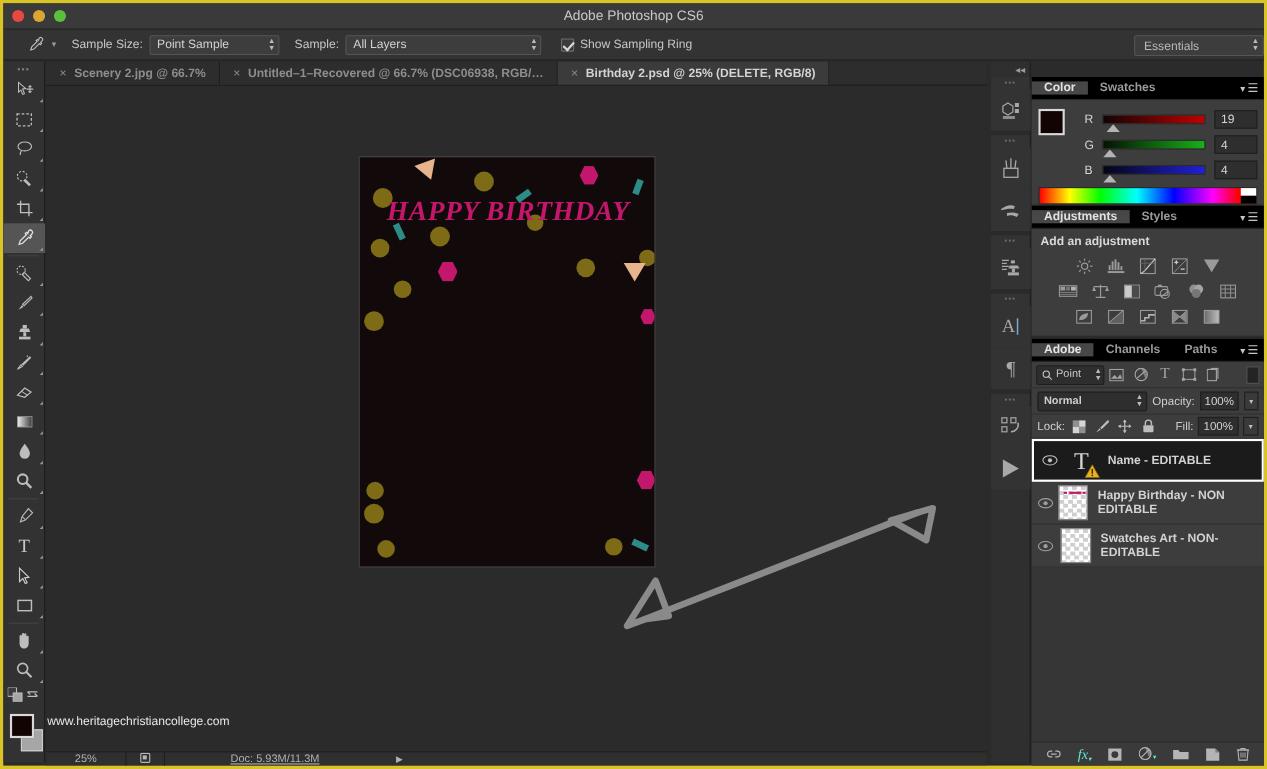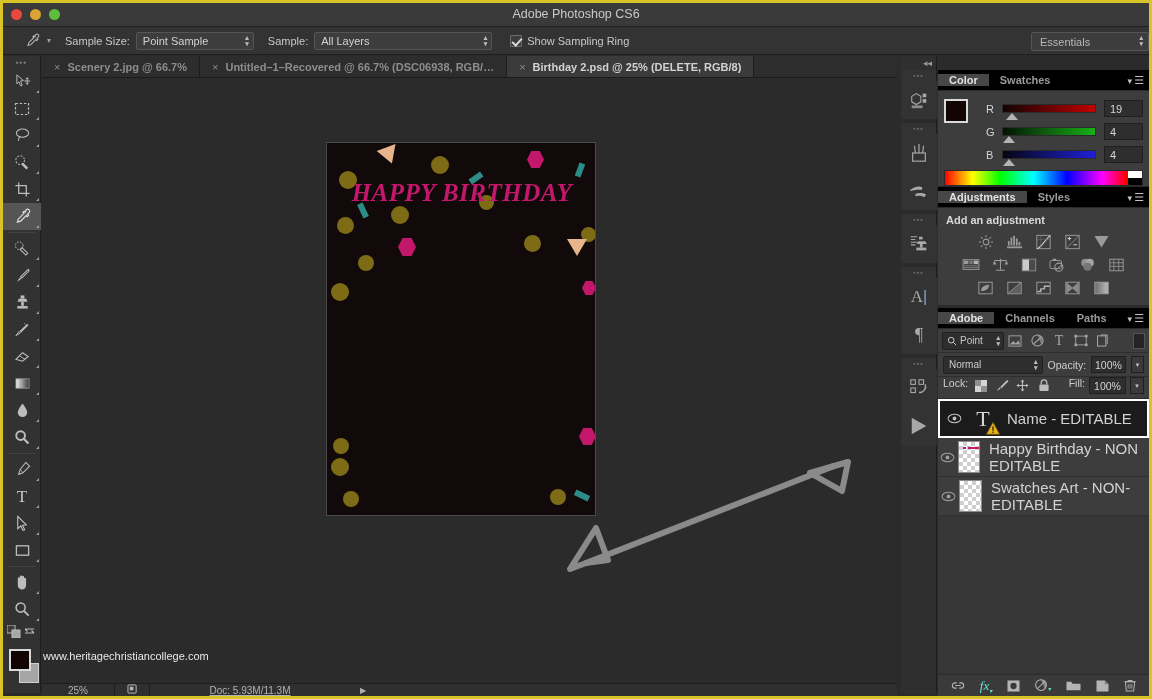--- a/index.html
+++ b/index.html
@@ -332,20 +332,21 @@
     height: 24px; background: #3d3d3d;
     display: flex; align-items: center; padding: 0 5px; gap: 5px;
     border-bottom: 1px solid #2e2e2e;
   }
   .blendsel {
     width: 106px; height: 18px; background: #2e2e2e;
     border: 1px solid #1f1f1f; border-radius: 2px;
     color: #cdcdcd; font-size: 10px;
     display: flex; align-items: center; padding-left: 5px;
     position: relative;
+    font-weight: bold;
   }
   .blendsel .stepper {
     position: absolute; right: 4px; top: 2px;
     display: flex; flex-direction: column; line-height: 6px;
     color: #bbb; font-size: 7px;
   }
   .blbl { color: #cdcdcd; font-size: 10.5px; }
   .numfield {
     width: 37px; height: 17px; background: #2e2e2e;
     border: 1px solid #1f1f1f;
@@ -353,21 +354,21 @@
     display: flex; align-items: center; justify-content: center;
   }
   .dropcaret {
     width: 14px; height: 17px; background: #3a3a3a;
     border: 1px solid #1f1f1f;
     display: flex; align-items: center; justify-content: center;
     color: #c2c2c2; font-size: 7px;
   }
   .lockrow {
     height: 22px; background: #3d3d3d;
-    display: flex; align-items: flex-start; padding: 0 5px; gap: 4px;
+    display: flex; align-items: center; padding: 0 5px; gap: 4px;
     border-bottom: 1px solid #2a2a2a;
   }
   .lock-ico {
     width: 17px; height: 17px;
     display: flex; align-items: center; justify-content: center;
     color: #bdbdbd; font-size: 11px;
   }
   .layerlist { background: #3d3d3d; }
   .layerrow {
     height: 39px; display: flex; align-items: center;
@@ -400,21 +401,21 @@
   .ttext {
     width: 30px; height: 32px; margin-right: 9px;
     position: relative;
     display: flex; align-items: center; justify-content: center;
     color: #cfcfcf;
   }
   .warn-badge {
     position: absolute; right: -2px; bottom: 0px;
     width: 14px; height: 13px;
   }
-  .lname { color: #d2d2d2; font-size: 15px; }
+  .lname { color: #d2d2d2; font-size: 11px; font-weight: bold; }
   .layer-footer {
     position: absolute; left: 0; bottom: 0;
     width: 211px; height: 22px;
     background: #3a3a3a; border-top: 1px solid #2b2b2b;
     display: flex; align-items: center; justify-content: center; gap: 15px;
   }
   .lf-ico { color: #5eead4; font-size: 11px; display: flex; align-items: flex-end; }
 </style>
 </head>
 <body>

